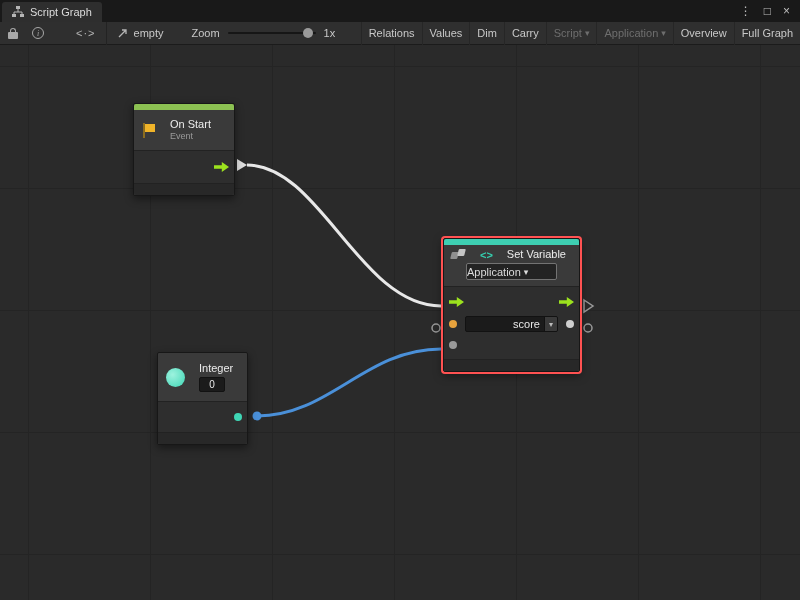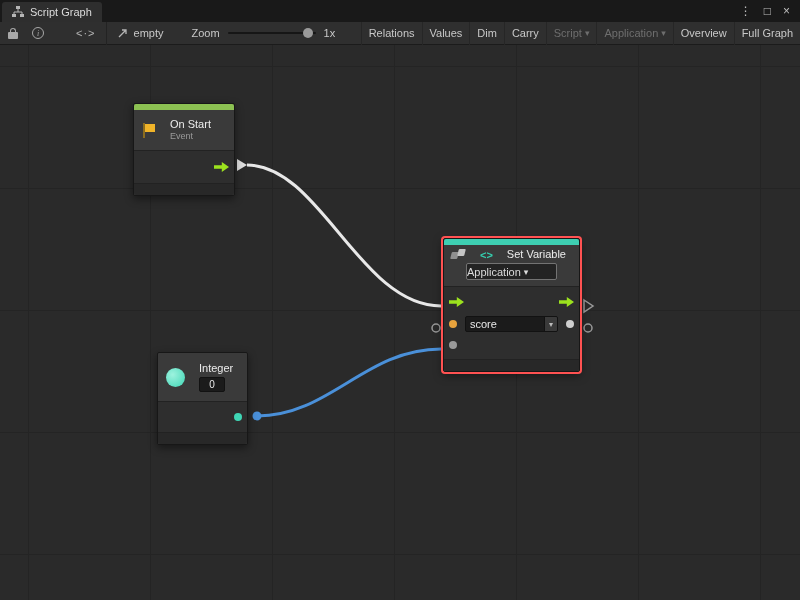--- a/index.html
+++ b/index.html
@@ -74,21 +74,21 @@
   .vicon i{position:absolute;width:7px;height:7px;background:#8f8f8f;border-radius:1px;transform:skewX(-14deg);}
   .vicon i:nth-child(2){left:7px;top:0;background:#c4c4c4;}
   .vicon i:nth-child(1){left:0;top:3px;}
   .cicon{color:#35d0b0;font-weight:bold;}
   .cicon::before{content:"<>";}
   .sv-drop{display:flex;align-items:center;justify-content:flex-start;margin:1px 22px 6px;height:17px;
            background:#232323;border:1px solid #737373;border-radius:2px;color:#dcdcdc;cursor:default;}
   #node-set-variable .hdr{padding:3px 7px 1px;}
   .field{display:flex;align-items:center;height:16px;flex:1;margin:0 4px;background:#1b1b1b;
          border:1px solid #121212;border-radius:2px;overflow:hidden;}
-  .ftext{flex:1;padding:0 4px;color:#e8e8e8;}
+  .ftext{flex:1;padding:0 4px;color:#e8e8e8;text-align:right;}
   .fcaret{width:13px;height:100%;background:#3a3a3a;border-left:1px solid #121212;
           display:flex;align-items:center;justify-content:center;}
   .fcaret::after{content:"▾";font-size:8px;color:#bbb;}
   .prow.short{height:20px;}
 
   
   .int-icon{width:19px;height:19px;border-radius:50%;
             background:radial-gradient(circle at 35% 35%,#9df2de,#3fd6b5);}
   .int-col{display:flex;flex-direction:column;align-items:flex-start;gap:2px;}
   .int-field{width:26px;height:15px;background:#1b1b1b;border:1px solid #121212;border-radius:2px;

